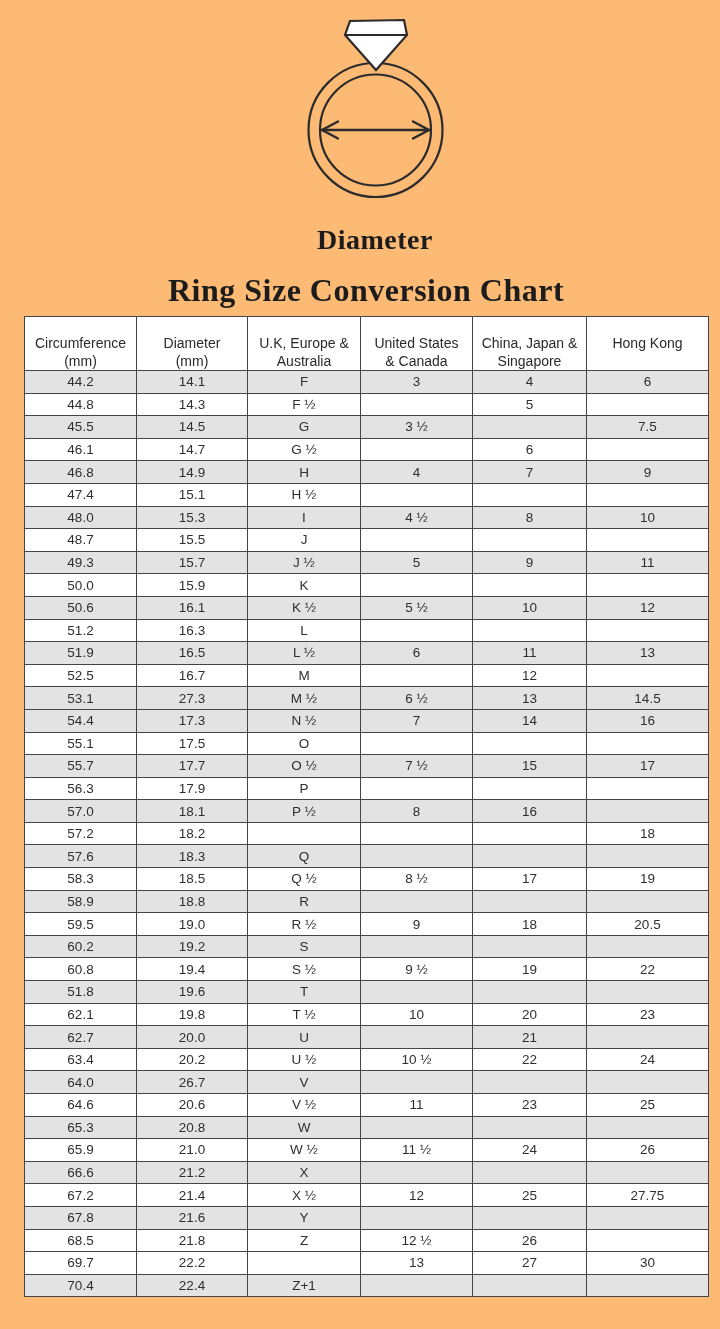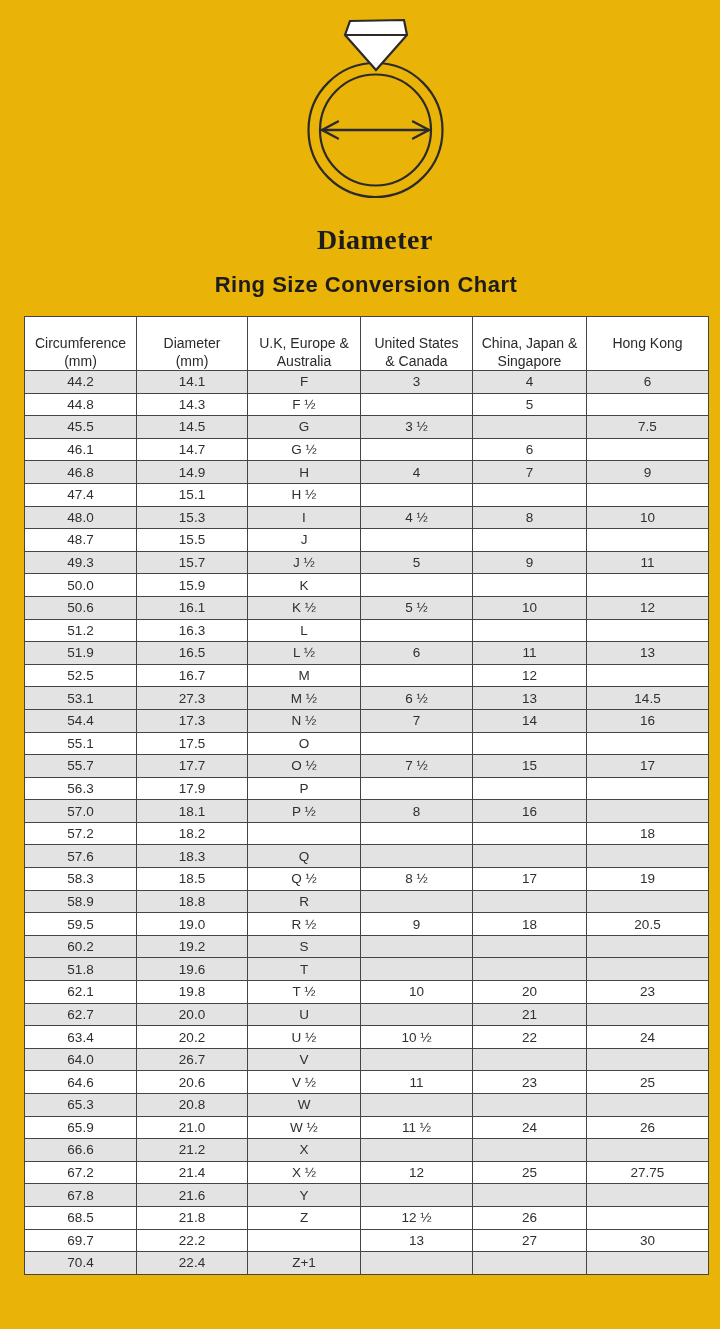--- a/index.html
+++ b/index.html
@@ -1,20 +1,20 @@
 <!DOCTYPE html>
 <html style="--ink: #2b2b2b; --line: #454545; --shade: #e3e3e3;"><head>
 <meta charset="utf-8">
 <style>
   html, body { margin: 0; padding: 0; background: #ffffff; }
   .page {
     position: relative;
     width: 720px;
     height: 1329px;
-    background: #eab308;
+    background: #fdba74;
     overflow: hidden;
     font-family: "Liberation Sans", sans-serif;
     color: #2e2e2e;
   }
 
   
   .ring-svg {
     position: absolute;
     left: 303px;
     top: 12px;
@@ -55,23 +55,23 @@
     color: #1c1c1c;
   }
   .chart-title {
     position: absolute;
     top: 272px;
     left: 0;
     width: 720px;
     box-sizing: border-box;
     padding-left: 12px;
     text-align: center;
-    font-family: Liberation Sans, sans-serif;
+    font-family: Liberation Serif, serif;
     font-weight: 700;
-    font-size: 22px;
+    font-size: 32px;
     letter-spacing: 0.5px;
     color: #1c1c1c;
   }
 
   
   table.conv {
     position: absolute;
     left: 24px;
     top: 316px;
     width: 684px;
@@ -370,20 +370,28 @@
           <td>20.5</td>
         </tr>
         <tr class="shaded">
           <td>60.2</td>
           <td>19.2</td>
           <td>S</td>
           <td></td>
           <td></td>
           <td></td>
         </tr>
+        <tr>
+          <td>60.8</td>
+          <td>19.4</td>
+          <td>S ½</td>
+          <td>9 ½</td>
+          <td>19</td>
+          <td>22</td>
+        </tr>
         <tr class="shaded">
           <td>51.8</td>
           <td>19.6</td>
           <td>T</td>
           <td></td>
           <td></td>
           <td></td>
         </tr>
         <tr>
           <td>62.1</td>

